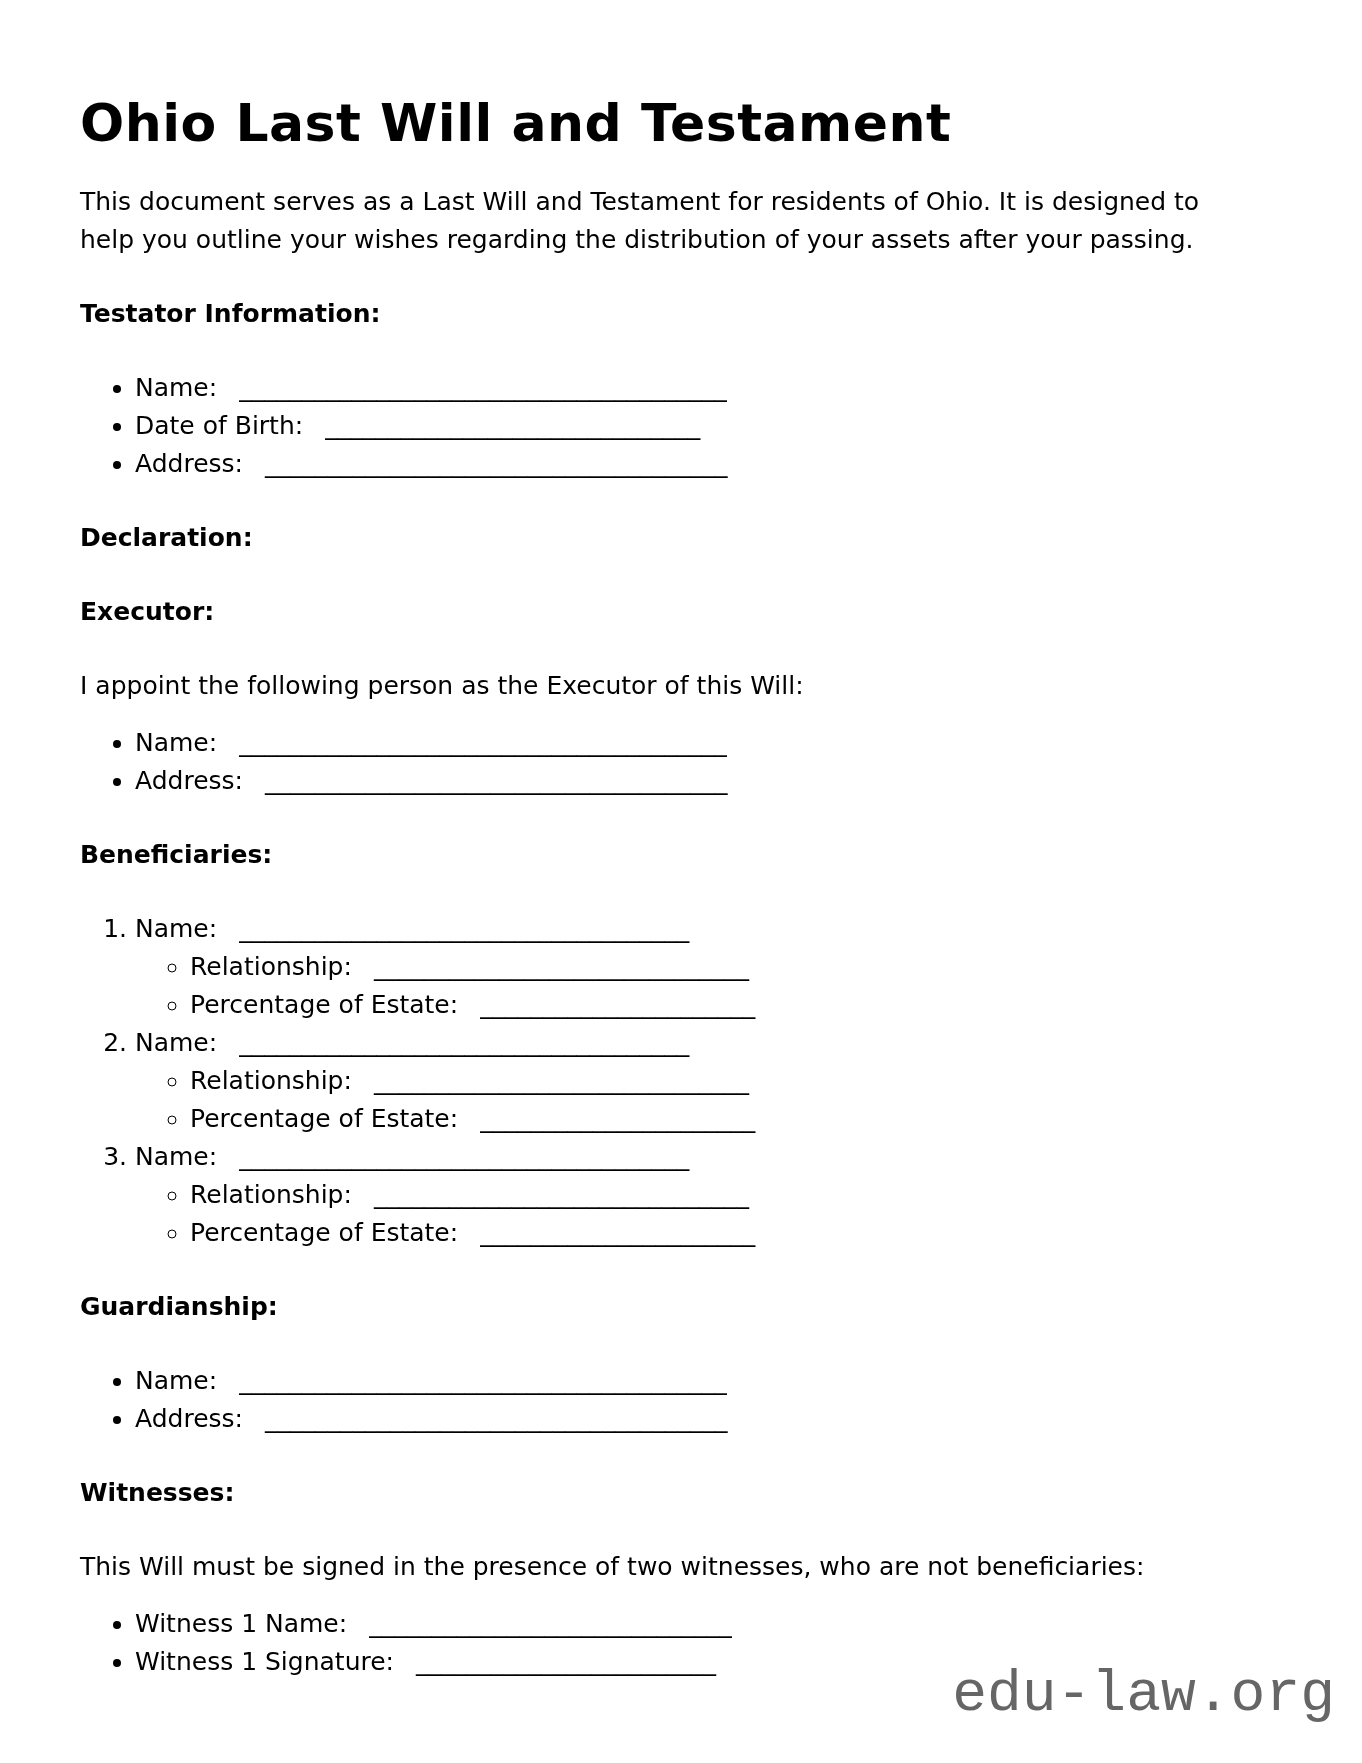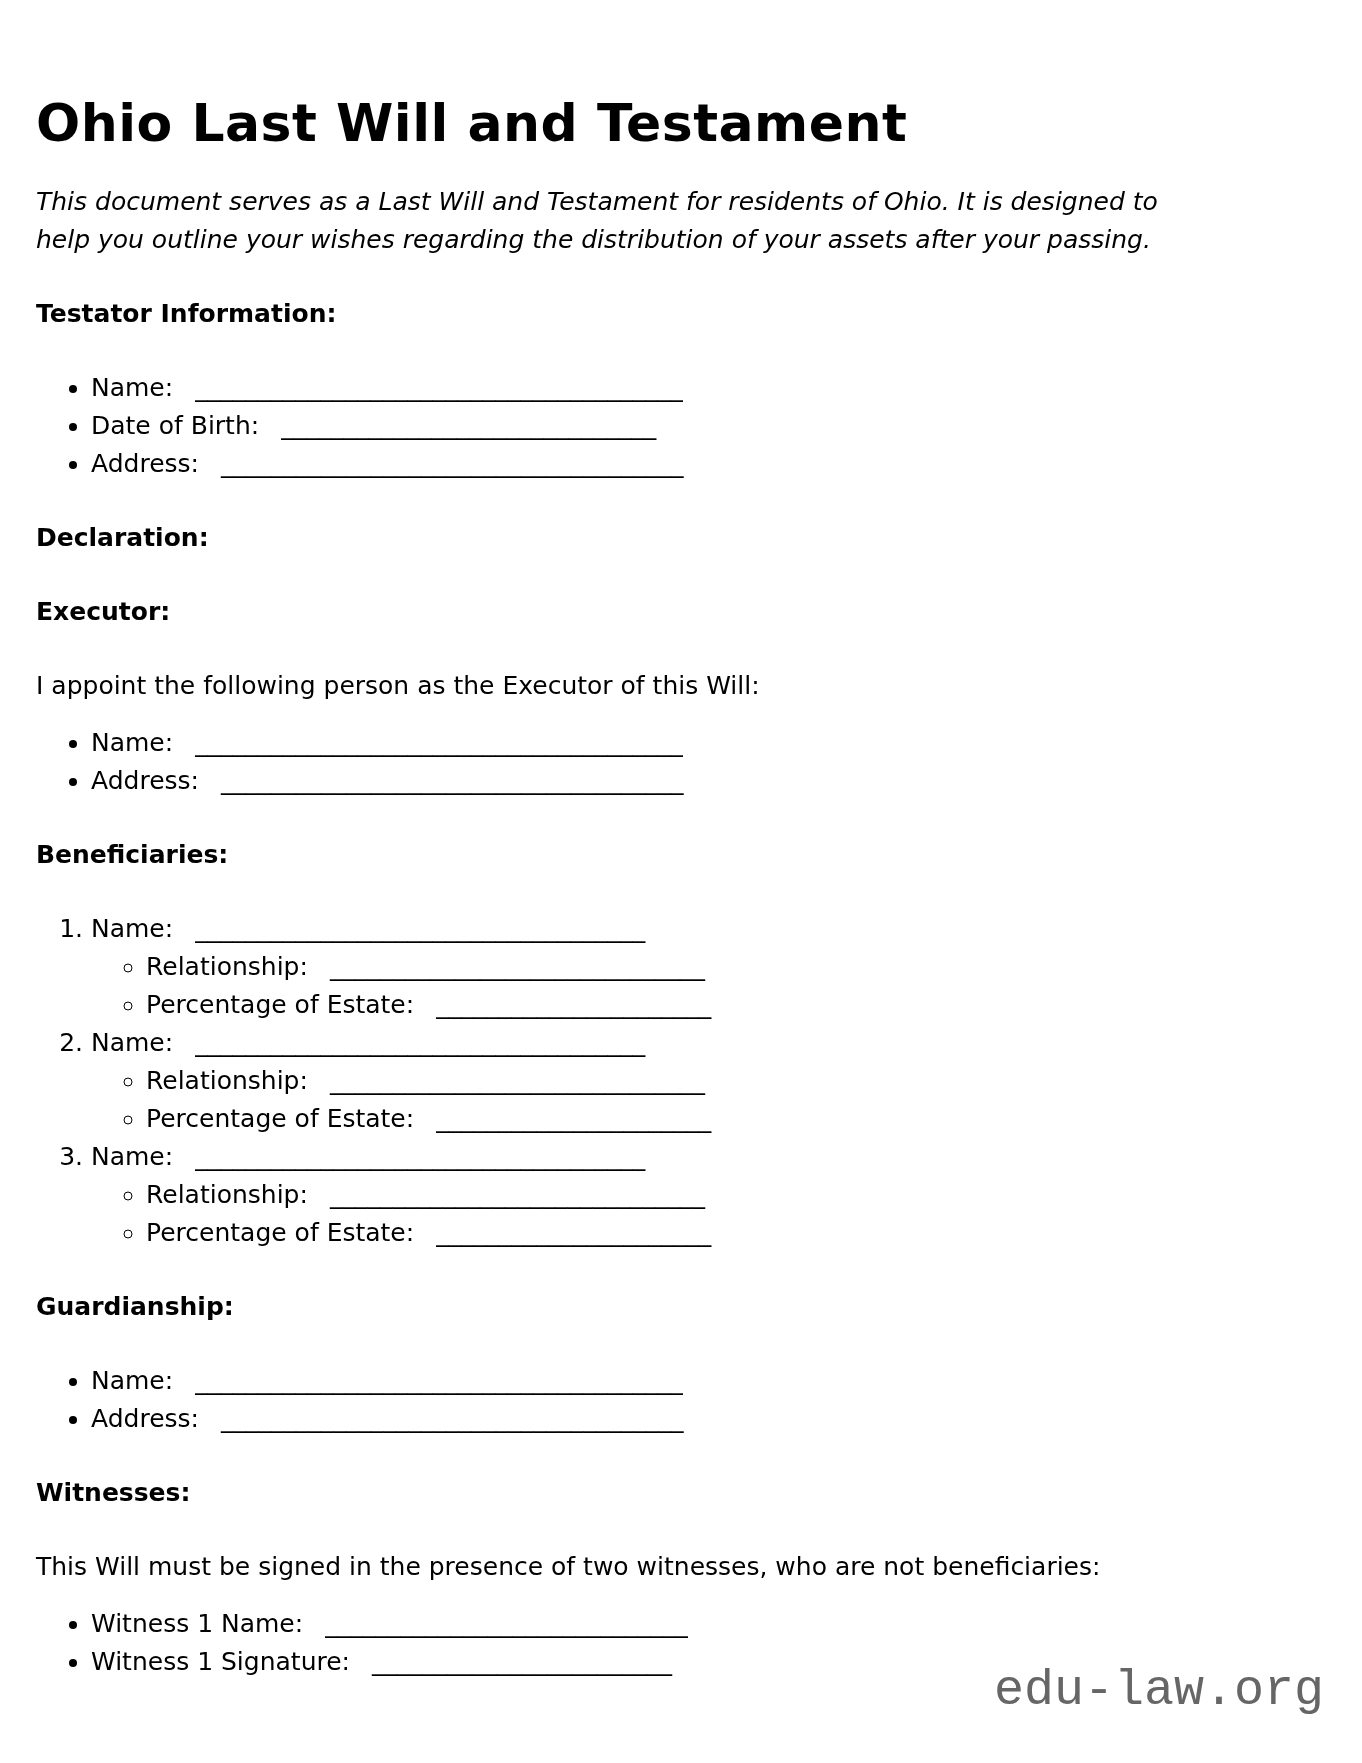--- a/index.html
+++ b/index.html
@@ -8,48 +8,48 @@
     height: 1763px;
     background: #ffffff;
     color: #000000;
     font-family: "DejaVu Sans", sans-serif;
     font-size: 25px;
     line-height: 38px;
     overflow: hidden;
     position: relative;
   }
   .page {
-    padding: 63px 36px 0 36px;
+    padding: 63px 36px 0 80px;
     box-sizing: border-box;
     width: 100%;
     height: 100%;
     position: relative;
   }
   h1 {
     font-size: 52px;
     line-height: 60px;
     font-weight: bold;
     margin: 30px 0;
     letter-spacing: 0.5px;
   }
   p { margin: 19px 0; }
-  .pre { white-space: pre-line; font-style: italic; }
+  .pre { white-space: pre-line; }
   .h { font-weight: bold; margin: 36px 0; }
   ul, ol { margin: 19px 0; padding-left: 55px; }
   ul { list-style-type: disc; }
   ol { list-style-type: decimal; }
   ol ul { list-style-type: circle; margin: 0; padding-left: 55px; }
   li { margin: 0; }
   .line { margin-left: 22px; white-space: nowrap; letter-spacing: 0; }
   .watermark {
     position: absolute;
     top: 1666px;
-    right: 38px;
+    right: 27px;
     font-family: "Liberation Mono", monospace;
-    font-size: 50px;
+    font-size: 58px;
     line-height: 1;
     color: #666666;
     font-weight: normal;
   }
 </style>
 </head>
 <body>
 
 <div class="page">
 

